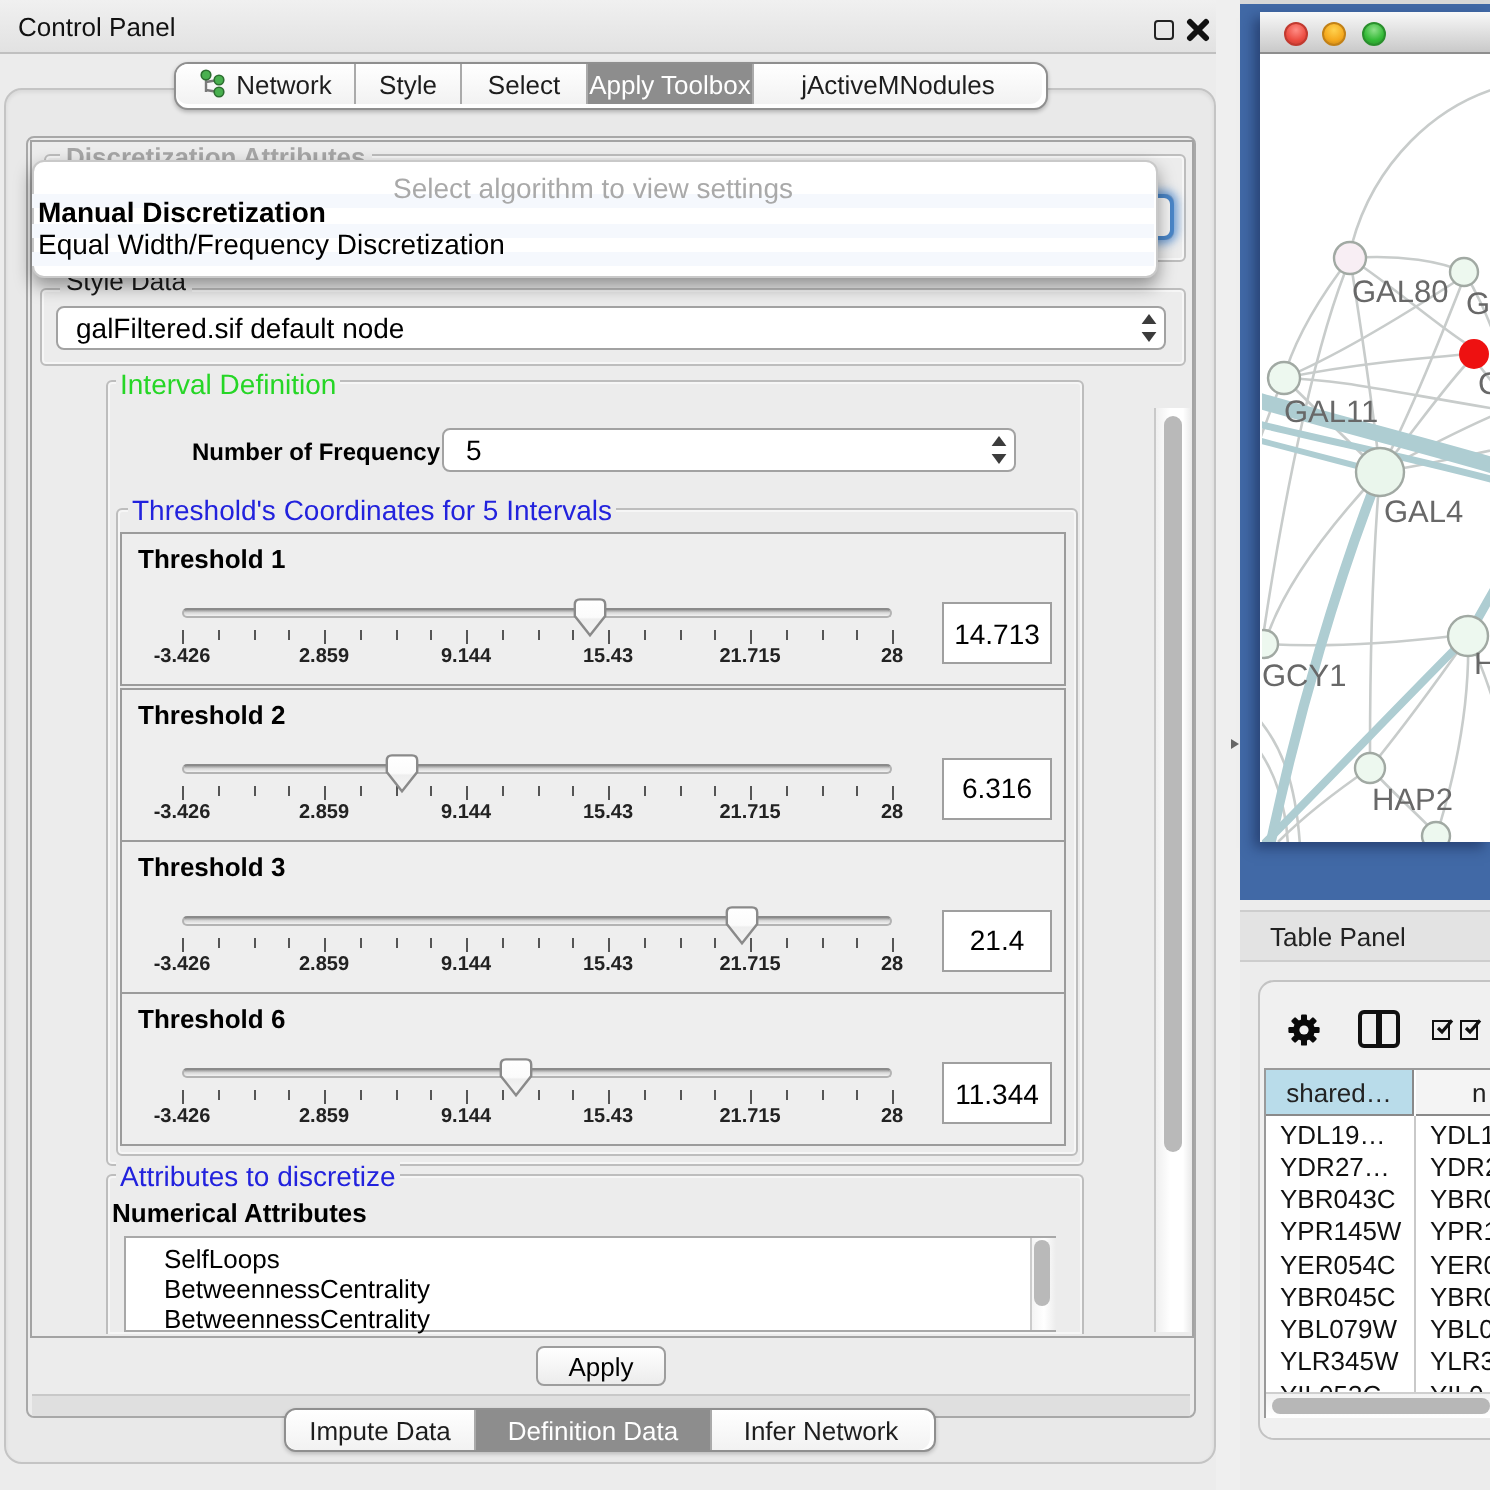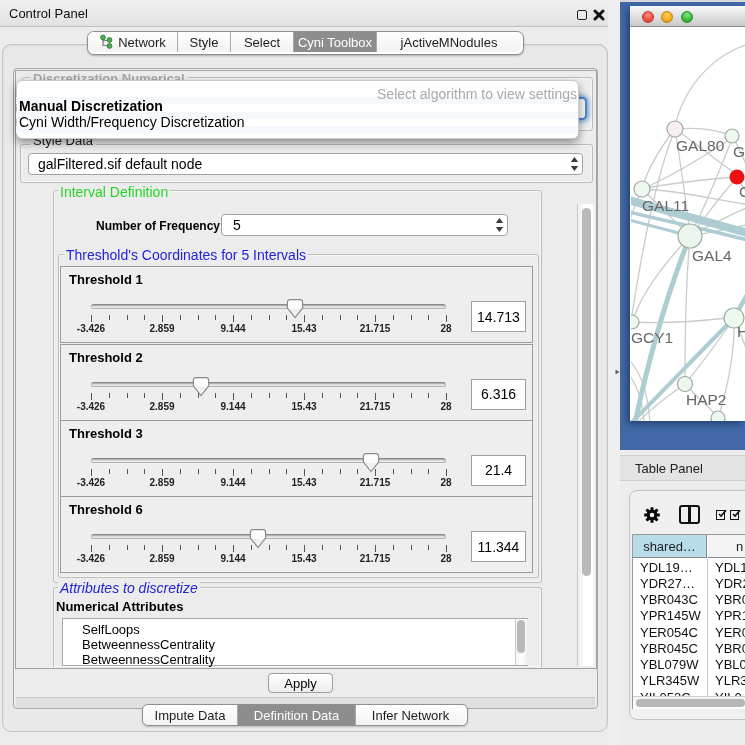--- a/index.html
+++ b/index.html
@@ -17,38 +17,38 @@
   </svg>
 <div class="abs" style="left:87px;top:31px;width:435px;height:22px;border:1px solid #8f8f8f;border-radius:7px;background:#fff;box-shadow:0 1px 2px rgba(0,0,0,0.25);z-index:10;"></div>
 <div class="abs" style="left:88px;top:32px;width:89px;height:20px;background:linear-gradient(#ffffff,#f2f2f2);border-top-left-radius:6px;border-bottom-left-radius:6px;display:flex;align-items:center;justify-content:center;font-size:13px;color:#1d1d1d;box-sizing:border-box;z-index:11;"><svg width="15" height="16" viewBox="0 0 15 16" style="margin-right:4px;">
       <path d="M4 4 L4 12 M4 7 L10 6 M4 11 L10 12" stroke="#7a7a7a" stroke-width="1.2" fill="none"></path>
       <circle cx="4" cy="3.5" r="2.4" fill="#49b04f" stroke="#2c6e30" stroke-width="0.8"></circle>
       <circle cx="10.5" cy="6" r="2.4" fill="#49b04f" stroke="#2c6e30" stroke-width="0.8"></circle>
       <circle cx="10.5" cy="12" r="2.4" fill="#49b04f" stroke="#2c6e30" stroke-width="0.8"></circle>
     </svg>Network</div>
 <div class="abs" style="left:177px;top:32px;width:53px;height:20px;background:linear-gradient(#ffffff,#f2f2f2);border-left:1px solid #aaa;display:flex;align-items:center;justify-content:center;font-size:13px;color:#1d1d1d;box-sizing:border-box;z-index:11;">Style</div>
 <div class="abs" style="left:230px;top:32px;width:63px;height:20px;background:linear-gradient(#ffffff,#f2f2f2);border-left:1px solid #aaa;display:flex;align-items:center;justify-content:center;font-size:13px;color:#1d1d1d;box-sizing:border-box;z-index:11;">Select</div>
-<div class="abs" style="left:293px;top:32px;width:83px;height:20px;background:#8d8d8d;border-left:1px solid #aaa;display:flex;align-items:center;justify-content:center;font-size:13px;color:#fff;box-sizing:border-box;z-index:11;">Cyni Toolbox</div>
+<div class="abs" style="left:293px;top:32px;width:83px;height:20px;background:#8d8d8d;border-left:1px solid #aaa;display:flex;align-items:center;justify-content:center;font-size:13px;color:#fff;box-sizing:border-box;z-index:11;">Apply Toolbox</div>
 <div class="abs" style="left:376px;top:32px;width:145px;height:20px;background:linear-gradient(#ffffff,#f2f2f2);border-top-right-radius:6px;border-bottom-right-radius:6px;border-left:1px solid #aaa;display:flex;align-items:center;justify-content:center;font-size:13px;color:#1d1d1d;box-sizing:border-box;z-index:11;">jActiveMNodules</div>
 <div class="abs" style="left:2px;top:44px;width:604px;height:686px;background:#e9e9e9;border:1px solid #c4c4c4;border-radius:9px;box-shadow:inset 0 1px 2px rgba(0,0,0,0.08);"></div>
 <div class="abs" style="left:13px;top:68px;width:583px;height:639px;background:#ececec;border:1px solid #a8a8a8;border-radius:4px;"></div>
 <div class="abs" style="left:15px;top:70px;width:580px;height:597px;border:1px solid #a3a3a3;background:#ececec;"></div>
 <div class="abs" style="left:577px;top:204px;width:18px;height:462px;background:linear-gradient(90deg,#efefef,#ffffff 40%,#ffffff 75%,#e9e9e9);border-left:1px solid #c9c9c9;"></div>
 <div class="abs" style="left:582px;top:208px;width:9px;height:368px;background:#b9b9b9;border-radius:5px;"></div>
 <div class="abs etched" style="left:22px;top:77px;width:569px;height:52px;"></div>
-<div class="abs" style="left:30px;top:71px;font-size:13px;font-weight:bold;color:#a6a6a6;background:#ececec;padding:0 3px;">Discretization Numerical</div>
+<div class="abs" style="left:30px;top:71px;font-size:13px;font-weight:bold;color:#a6a6a6;background:#ececec;padding:0 3px;">Discretization Attributes</div>
 <div class="abs" style="left:30px;top:97px;width:557px;height:23px;background:#fff;border:1px solid #aaa;border-radius:4px;box-sizing:border-box;"></div>
 <div class="abs" style="left:572px;top:97px;width:15px;height:23px;background:#f4f4f4;border:2px solid #4a86c8;border-radius:5px;box-sizing:border-box;box-shadow:0 0 4px 2px rgba(80,140,210,0.75);"></div>
 <div class="abs" style="left:16px;top:80px;width:561px;height:57px;background:#fff;border:1px solid #c9c9c9;border-radius:6px;box-shadow:0 4px 9px rgba(0,0,0,0.4);z-index:30;"></div>
 <div class="abs" style="left:16px;top:97px;width:561px;height:7px;background:#f5f8fd;z-index:31;"></div>
 <div class="abs" style="left:16px;top:112px;width:561px;height:7px;background:#f5f8fd;z-index:31;"></div>
 <div class="abs" style="left:16px;top:126px;width:561px;height:7px;background:#f5f8fd;z-index:31;"></div>
-<div class="abs" style="left:16px;top:86px;width:561px;text-align:right;font-size:14px;color:#a9a9a9;z-index:32;">Select algorithm to view settings</div>
+<div class="abs" style="left:16px;top:86px;width:561px;text-align:center;font-size:14px;color:#a9a9a9;z-index:32;">Select algorithm to view settings</div>
 <div class="abs" style="left:19px;top:98px;font-size:14px;font-weight:bold;color:#000;z-index:32;">Manual Discretization</div>
-<div class="abs" style="left:19px;top:114px;font-size:14px;color:#000;z-index:32;">Cyni Width/Frequency Discretization</div>
+<div class="abs" style="left:19px;top:114px;font-size:14px;color:#000;z-index:32;">Equal Width/Frequency Discretization</div>
 <div class="abs etched" style="left:20px;top:144px;width:571px;height:37px;"></div>
 <div class="abs" style="left:30px;top:133px;font-size:13px;color:#1a1a1a;background:#ececec;padding:0 3px;z-index:2;">Style Data</div>
 <div class="abs" style="left:28px;top:153px;width:555px;height:22px;background:#fff;border:1px solid #a2a2a2;border-radius:4px;box-sizing:border-box;display:flex;align-items:center;font-size:14px;color:#000;padding-left:9px;">galFiltered.sif default node</div>
 <svg class="abs" style="left:570px;top:157px;" width="9" height="14" viewBox="0 0 9 14">
     <path d="M4.5 0 L8.2 5 L0.8 5 Z" fill="#3c3c3c"></path>
     <path d="M4.5 14 L8.2 9 L0.8 9 Z" fill="#3c3c3c"></path>
   </svg>
 <div class="abs etched" style="left:53px;top:190px;width:487px;height:391px;"></div>
 <div class="abs" style="left:58px;top:184px;font-size:14px;color:#26d626;background:#ececec;padding:0 2px;z-index:2;">Interval Definition</div>
 <div class="abs" style="left:96px;top:219px;font-size:12px;font-weight:bold;color:#000;">Number of Frequency</div>
@@ -221,21 +221,21 @@
       <linearGradient id="tg" x1="0" y1="0" x2="0" y2="1">
         <stop offset="0" stop-color="#ffffff"></stop>
         <stop offset="0.5" stop-color="#fbfbfb"></stop>
         <stop offset="0.55" stop-color="#eeeeee"></stop>
         <stop offset="1" stop-color="#f5f5f5"></stop>
       </linearGradient>
     </defs>
   </svg>
 <div class="abs" style="left:471px;top:531.0px;width:55px;height:31px;background:#fff;border:1px solid #9f9f9f;box-sizing:border-box;display:flex;align-items:center;justify-content:center;font-size:14px;color:#000;">11.344</div>
 <div class="abs etched" style="left:53px;top:587px;width:487px;height:79px;border-bottom:none;border-bottom-left-radius:0;border-bottom-right-radius:0;"></div>
-<div class="abs" style="left:58px;top:580px;font-size:14px;color:#2222dd;background:#ececec;padding:0 2px;z-index:2;font-style:italic;">Attributes to discretize</div>
+<div class="abs" style="left:58px;top:580px;font-size:14px;color:#2222dd;background:#ececec;padding:0 2px;z-index:2;">Attributes to discretize</div>
 <div class="abs" style="left:56px;top:599px;font-size:13px;font-weight:bold;color:#000;">Numerical Attributes</div>
 <div class="abs" style="left:62px;top:618px;width:466px;height:48px;background:#fff;border:1px solid #a8a8a8;box-sizing:border-box;"></div>
 <div class="abs" style="left:82px;top:622px;font-size:13px;color:#000;">SelfLoops</div>
 <div class="abs" style="left:82px;top:637px;font-size:13px;color:#000;">BetweennessCentrality</div>
 <div class="abs" style="left:82px;top:652px;font-size:13px;color:#000;">BetweennessCentrality</div>
 <div class="abs" style="left:515px;top:619px;width:12px;height:46px;background:linear-gradient(90deg,#f4f4f4,#ffffff 50%,#ececec);border-left:1px solid #ccc;"></div>
 <div class="abs" style="left:517px;top:620px;width:8px;height:33px;background:#b9b9b9;border-radius:4px;"></div>
 <div class="abs" style="left:16px;top:697px;width:579px;height:10px;background:#dfdfdf;border-top:1px solid #c8c8c8;"></div>
 <div class="abs" style="left:268px;top:673px;width:65px;height:20px;background:linear-gradient(#ffffff,#ececec);border:1px solid #9d9d9d;border-radius:4px;box-sizing:border-box;display:flex;align-items:center;justify-content:center;font-size:13px;color:#000;">Apply</div>
 <div class="abs" style="left:142px;top:704px;width:324px;height:20px;border:1px solid #8f8f8f;border-radius:6px;background:#fff;box-shadow:0 1px 2px rgba(0,0,0,0.2);z-index:6;"></div>

